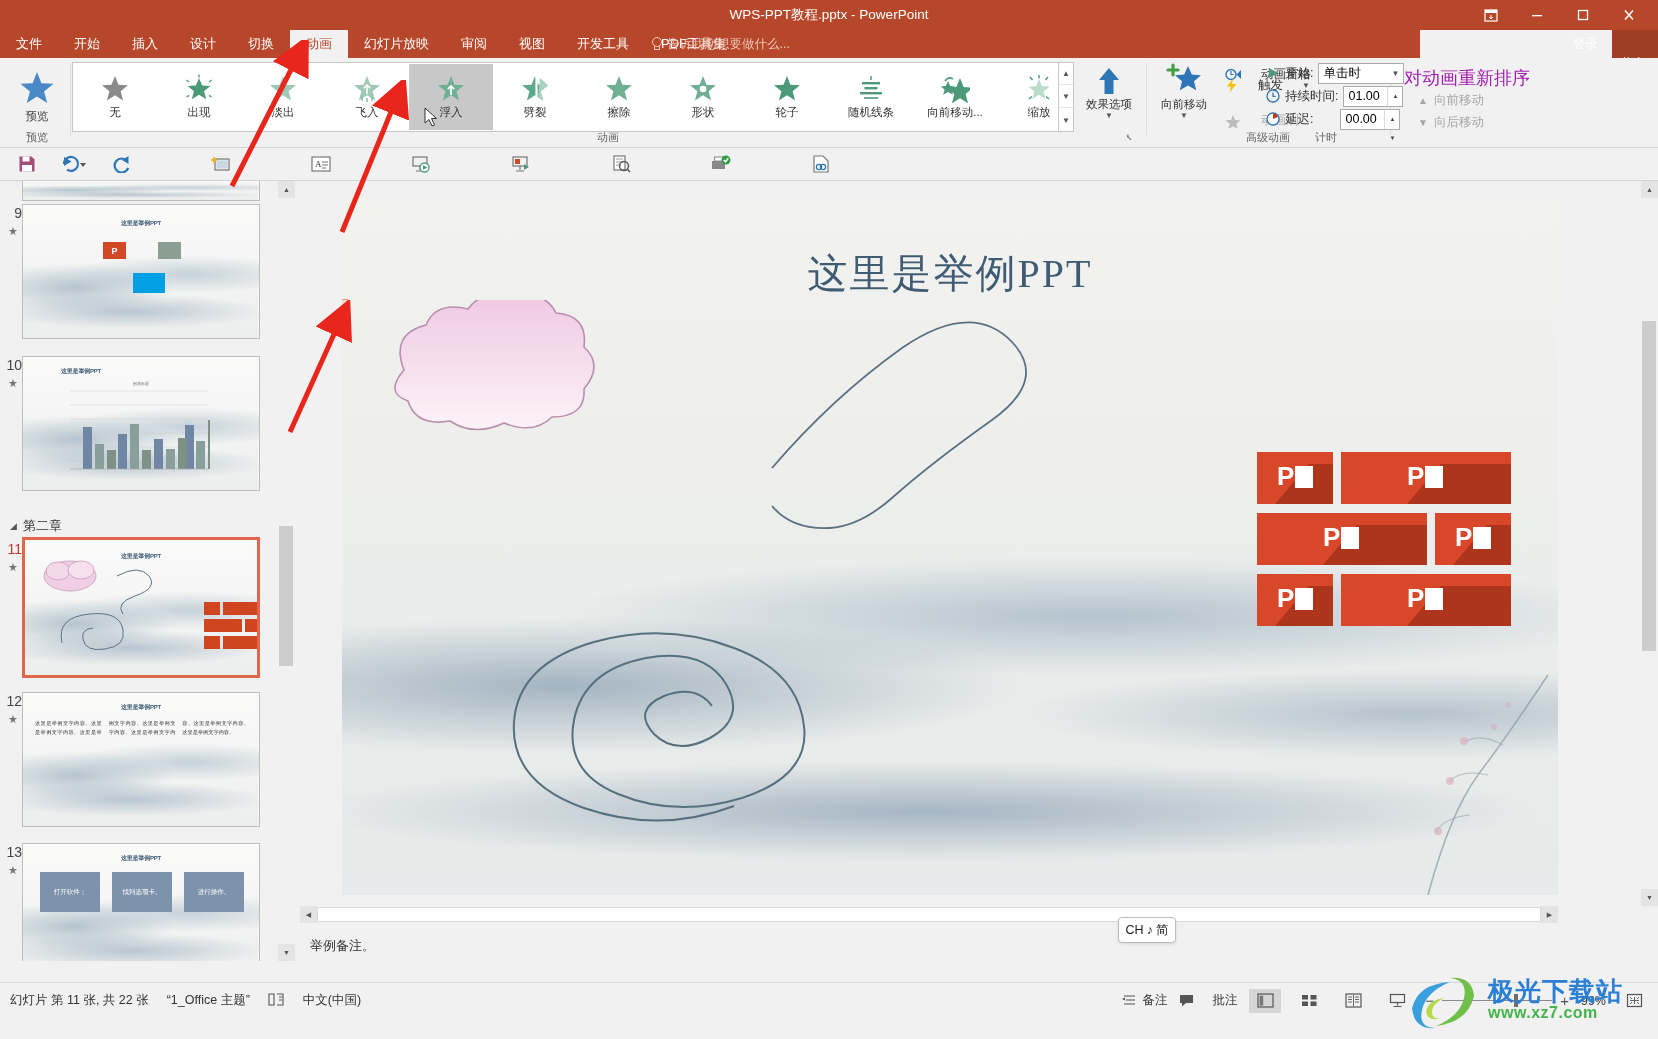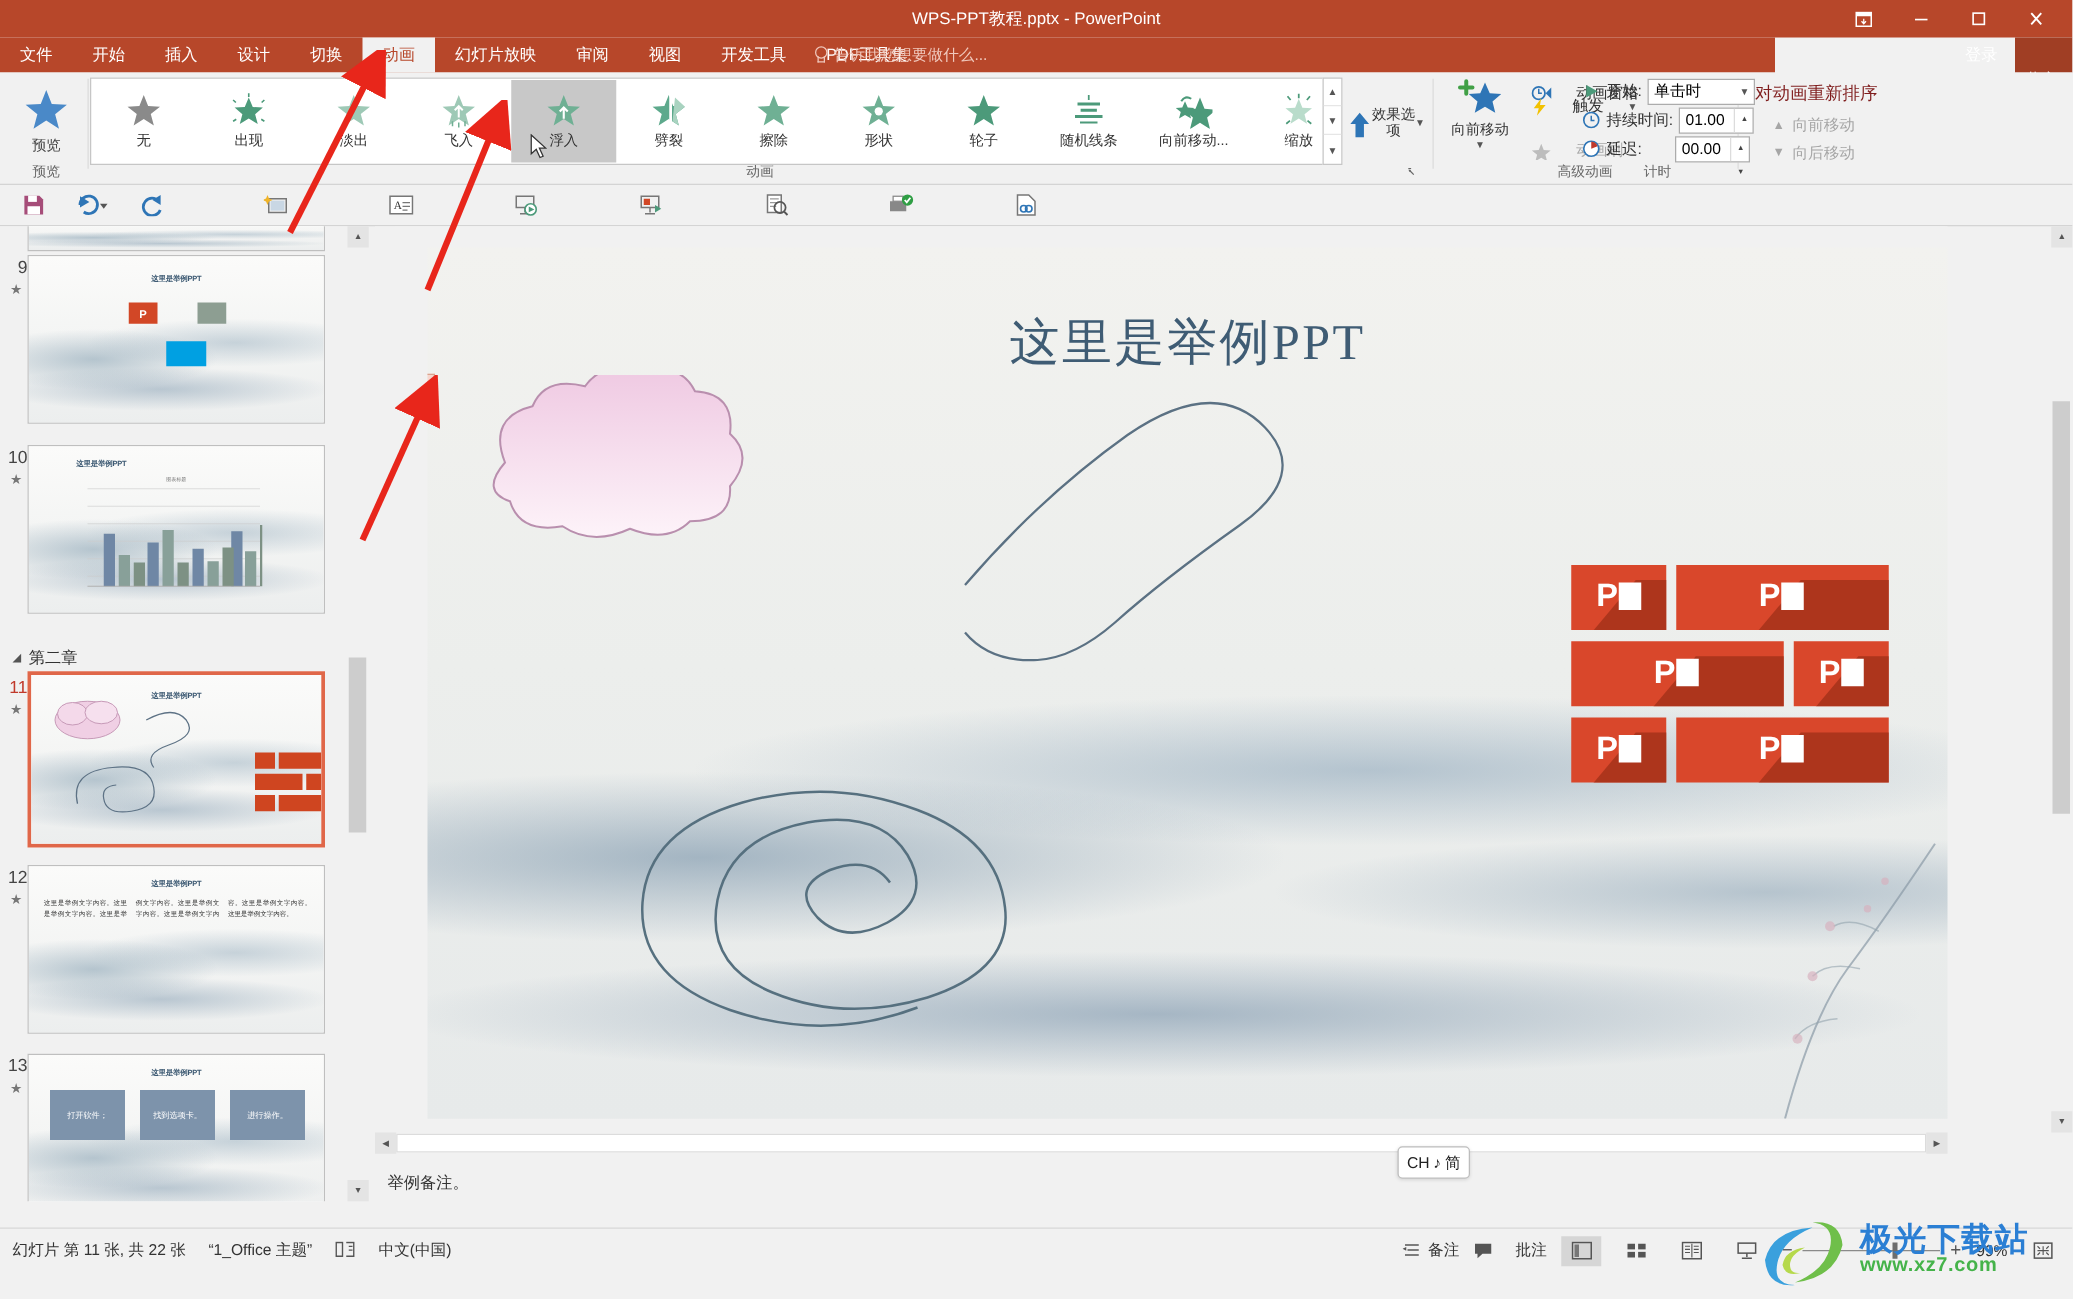--- a/index.html
+++ b/index.html
@@ -95,21 +95,21 @@
     display: flex; flex-direction: column; justify-content: space-between;
   }
   .gal-arrow {
     height: 22px; display: flex; align-items: center; justify-content: center;
     font-size: 8px; color: #555; border-bottom: 1px solid #e6e6e6;
   }
 
   
   .effect-opt {
     position: absolute; left: 1078px; top: 4px; width: 62px; height: 72px;
-    display: flex; flex-direction: row; align-items: center; cursor: default;
+    display: flex; flex-direction: column; align-items: center; cursor: default;
   }
   .arrow-up-icon {
     width: 26px; height: 30px; margin-top: 4px; position: relative;
   }
   .eo-lbl { font-size: 11.5px; color: #333; margin-top: 2px; text-align: center; line-height: 13px; }
   .eo-caret { font-size: 8px; color: #555; }
 
   
   .add-anim {
     position: absolute; left: 1152px; top: 4px; width: 64px; height: 72px;
@@ -135,21 +135,21 @@
   }
   .spinbox { width: 60px; position: relative; }
   .spin-arrows {
     position: absolute; right: 0; top: 0; width: 15px; height: 19px;
     display: flex; flex-direction: column;
     border-left: 1px solid #dcdcdc;
   }
   .spin-a { flex: 1; display: flex; align-items: center; justify-content: center; font-size: 6px; color: #444; }
 
   
-  .reorder-title { position: absolute; font-size: 14px; color: #7f1d1d; }
+  .reorder-title { position: absolute; font-size: 18px; color: #a21caf; }
   .reorder-row {
     position: absolute; height: 20px; display: flex; align-items: center; gap: 6px;
     font-size: 12.5px; color: #a6a6a6;
   }
   .dlg-launcher {
     position: absolute; right: 0; bottom: 1px; width: 14px; height: 14px;
     font-size: 9px; color: #666; display:flex; align-items:center; justify-content:center;
   }
 
   

